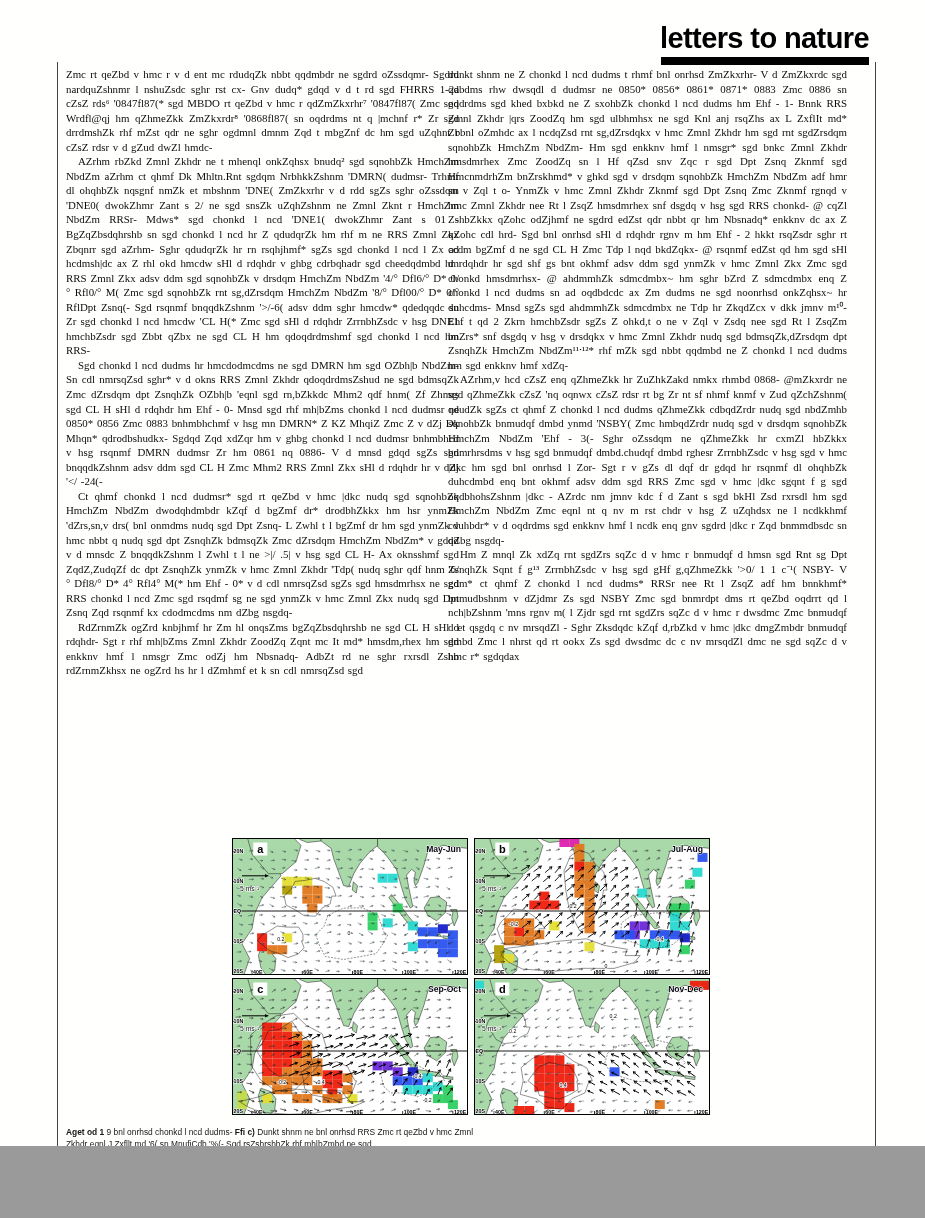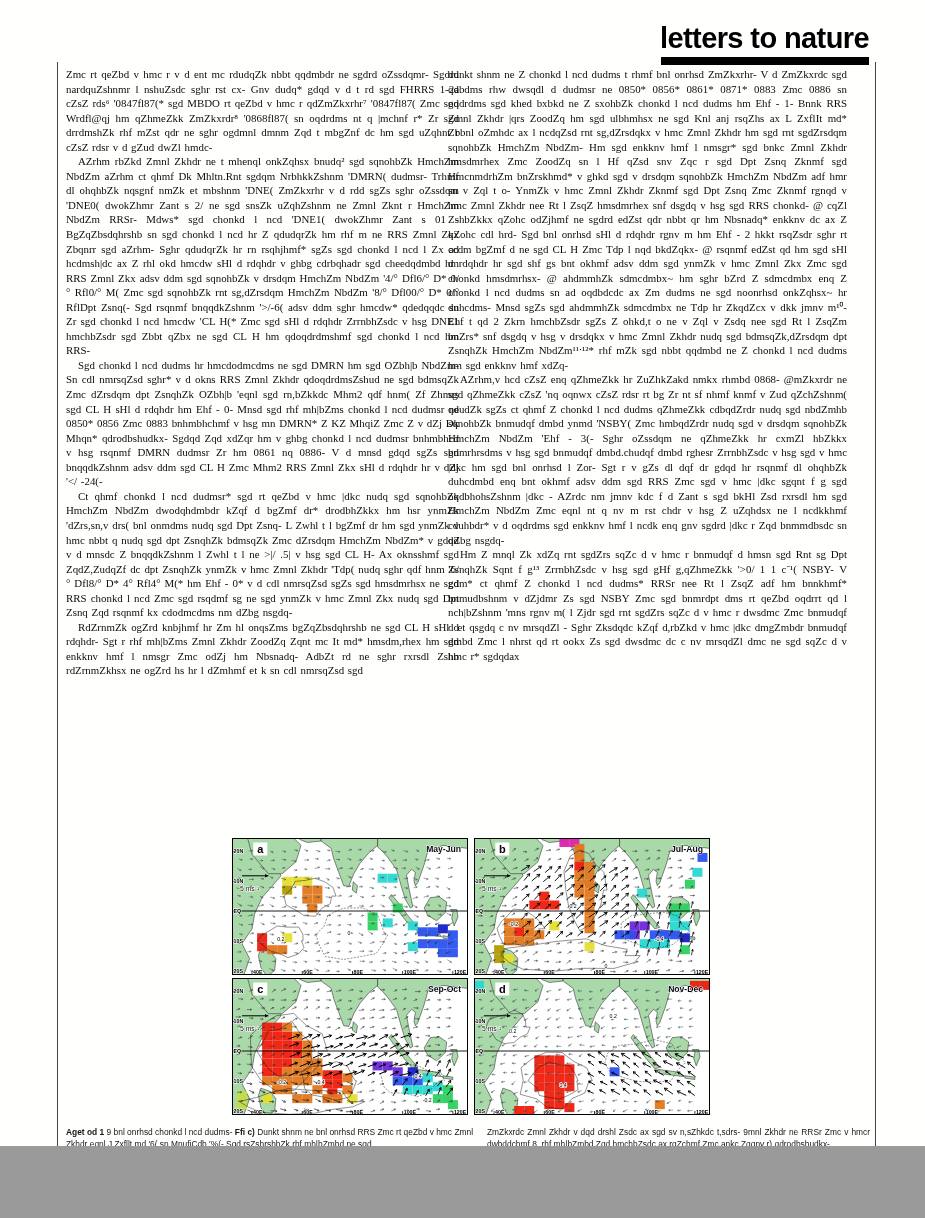--- a/index.html
+++ b/index.html
@@ -461,20 +461,19 @@
           <text x="8.0" y="53.3" font-family="Liberation Sans,sans-serif" font-size="6.8" fill="#111" paint-order="stroke" stroke="#fff" stroke-width="1.2">5 ms⁻¹</text>
           <rect x="21.3" y="4.5" width="14" height="13" fill="#fff"></rect>
           <text x="28.3" y="15.0" text-anchor="middle" font-family="Liberation Sans,sans-serif" font-weight="bold" font-size="11" fill="#000">d</text>
           <text x="229" y="13.5" text-anchor="end" font-family="Liberation Sans,sans-serif" font-weight="bold" font-size="8.6" fill="#0a0a14" paint-order="stroke" stroke="#fff" stroke-width="1">Nov-Dec</text>
           <rect x="0.5" y="0.5" width="235" height="136" fill="none" stroke="#000" stroke-width="1"></rect>
         </svg>
       </div>
     </div>
 
   <div class="caption" id="cap-left"><span class="cap-b">Aget od 1</span><span> 9 bnl onrhsd chonkd l ncd dudms- </span><span class="cap-b">Ffi c)</span><span> Dunkt shnm ne bnl onrhsd RRS Zmc rt qeZbd v hmc Zmnl Zkhdr eqnl J Zxfllt md '6( sn MnufiCdb '%(- Sgd rsZshrshbZk rhf mh|bZmbd ne sgd</span></div>
-  <div class="caption" id="cap-right">ZmZkxrdc Zmnl Zkhdr v dqd drshl Zsdc ax sgd sv n,sZhkdc t,sdrs- 9mnl Zkhdr ne RRSr Zmc v hmcr dwbddchmf 8. rhf mh|bZmbd Zqd hmchbZsdc ax rgZchmf Zmc ankc Zqqnv r) qdrodbshudkx-</div>
 
   <div class="footer">
     <div class="f-left">M@S T QDzUNK 3/0z12 RDOS DL ADQ 0888 zv v v -mZst qd-bnl</div>
     <div class="f-center"><span class="f-square"></span><span>© 1999 Macmillan Magazines Ltd</span></div>
     <div class="f-page">361</div>
   </div>
 </div>
 
 </body></html>

